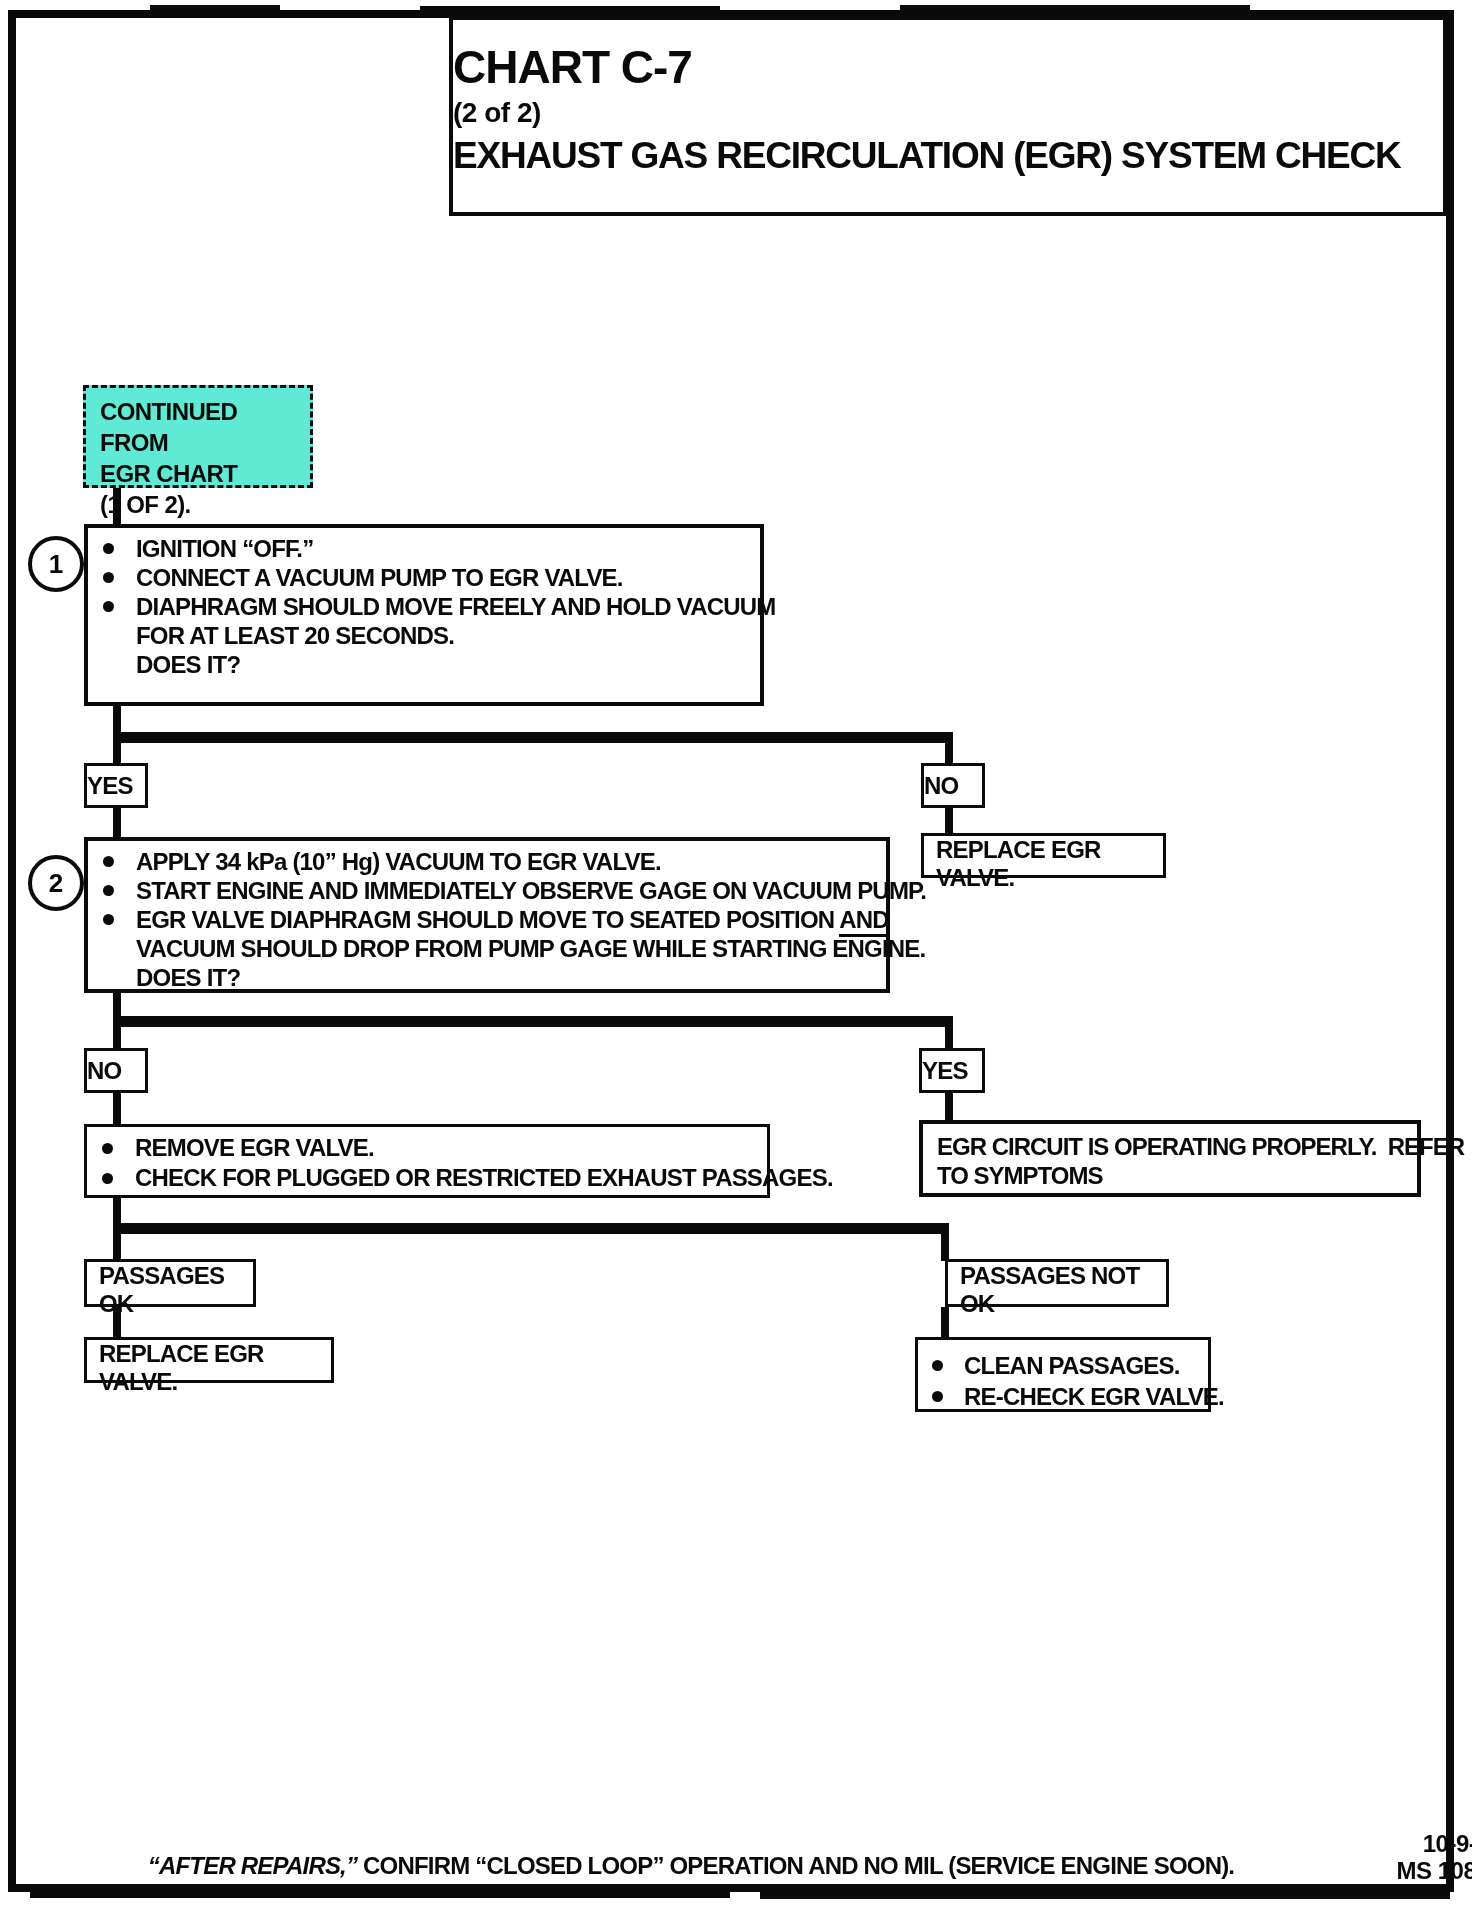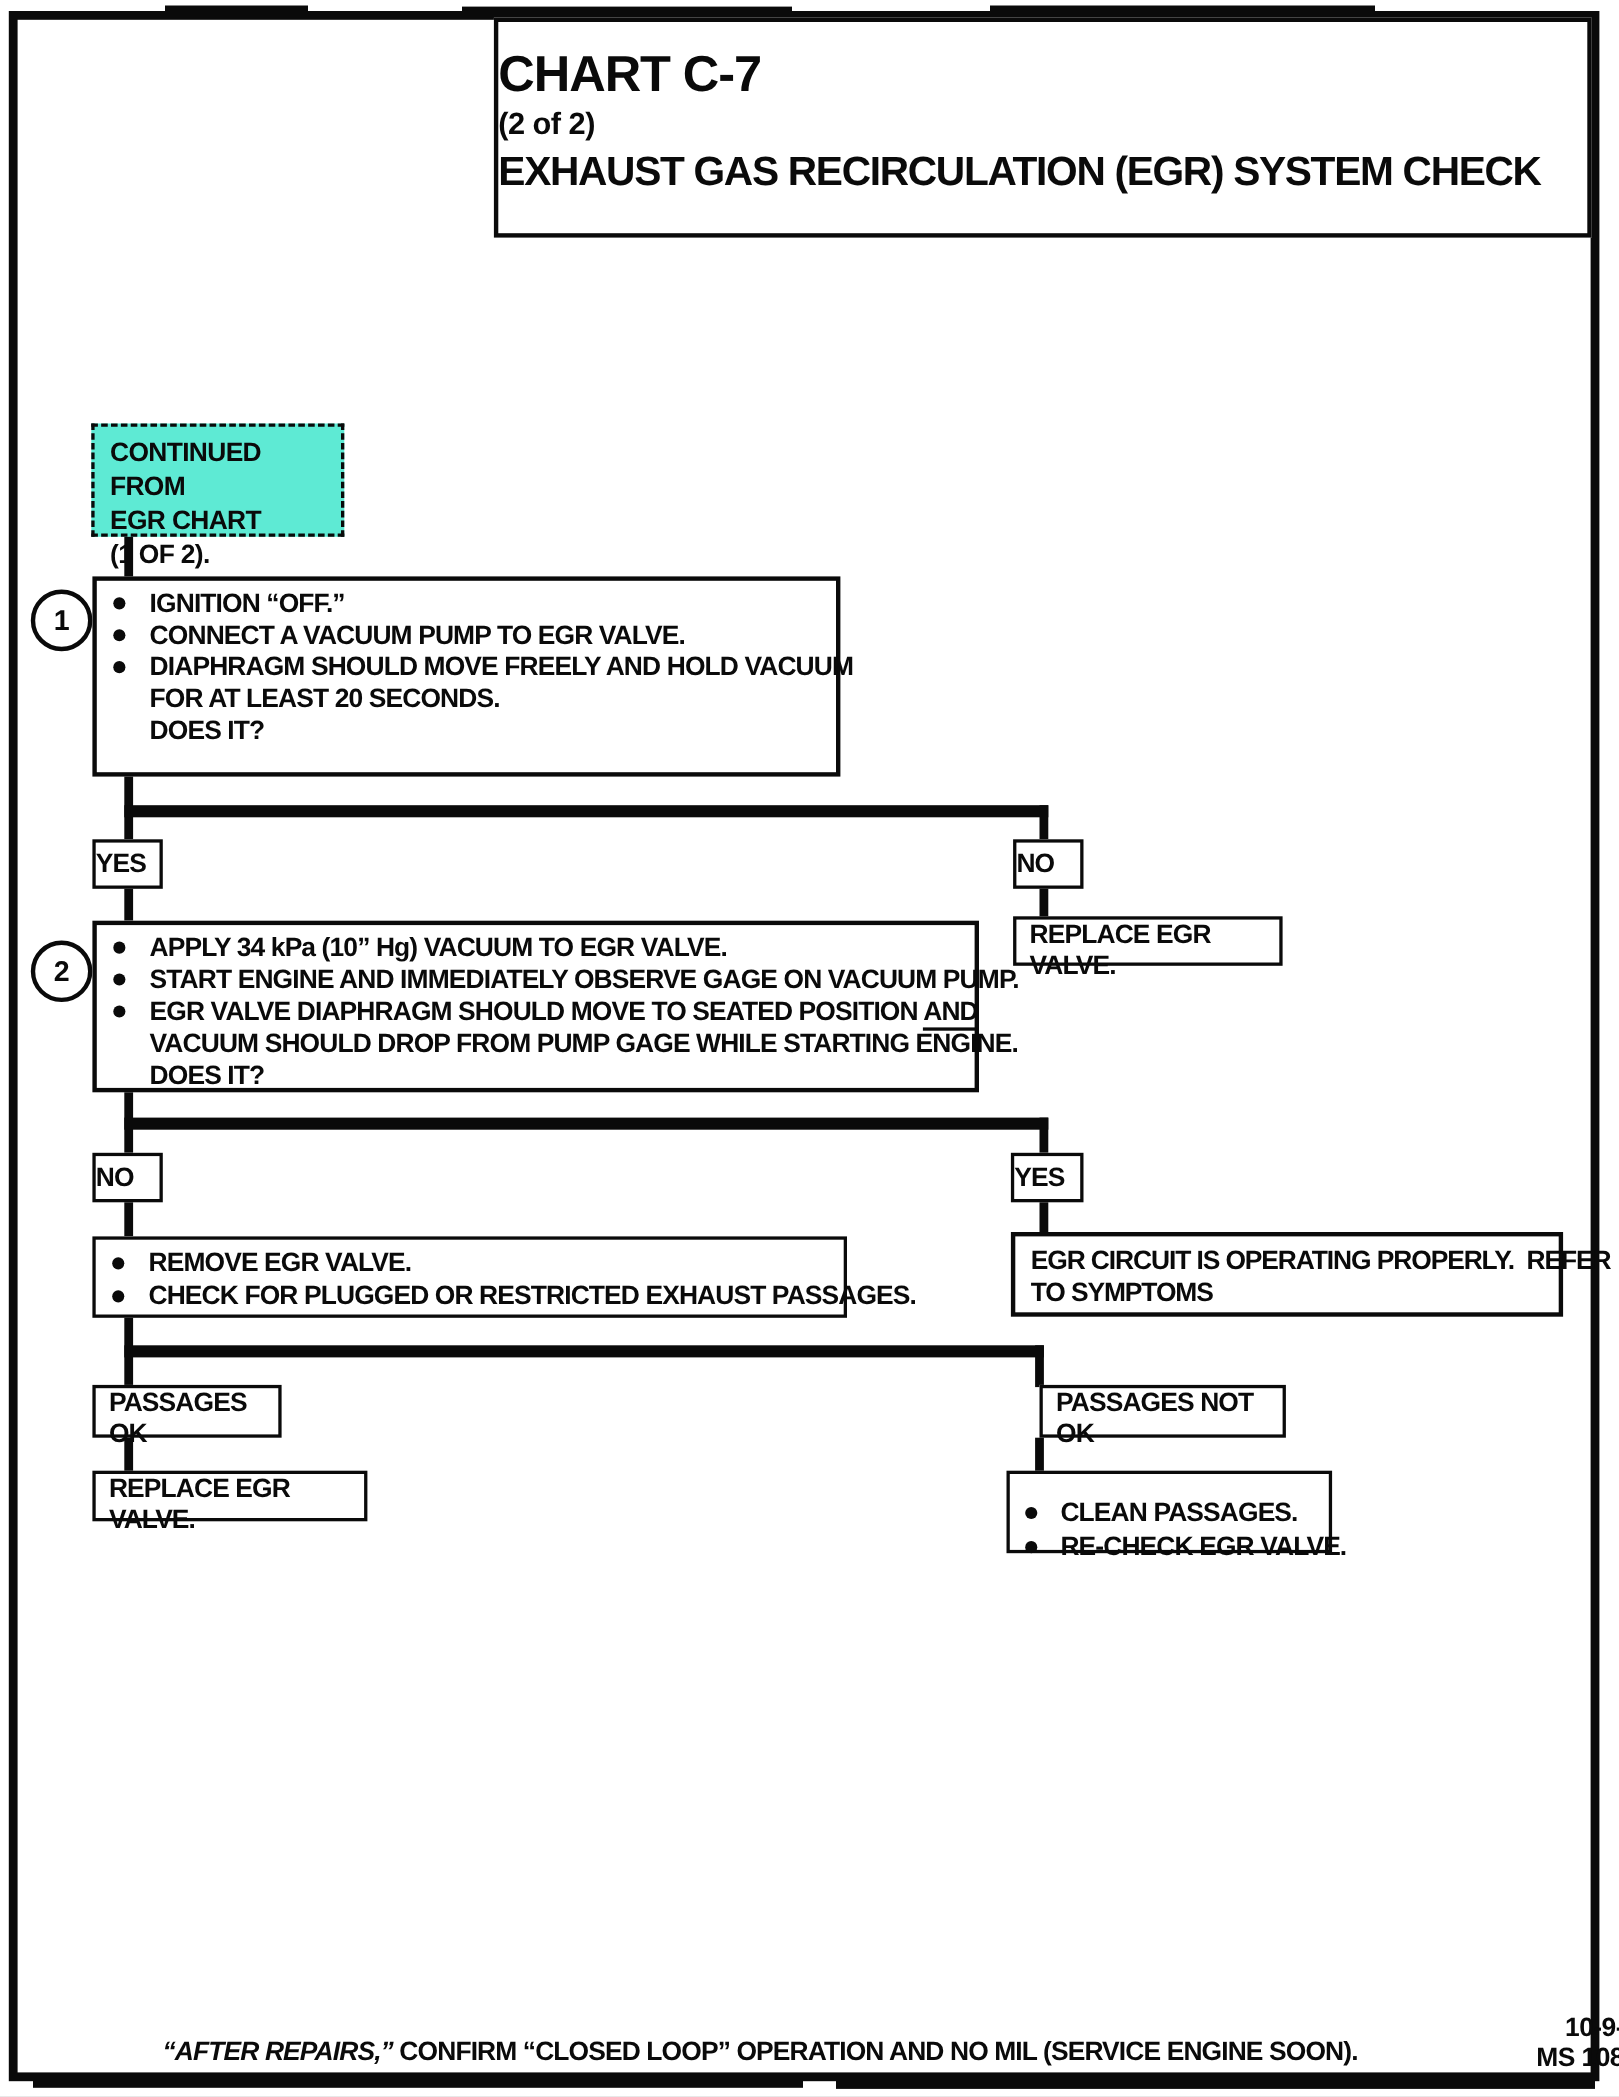--- a/index.html
+++ b/index.html
@@ -139,21 +139,21 @@
     <span>PASSAGES NOT OK</span>
   </div>
 
   <div class="abs v" style="left:113px;top:1307px;height:31px;"></div>
   <div class="abs v" style="left:941px;top:1307px;height:31px;"></div>
 
   <div class="abs node thin lbl-left" style="left:84px;top:1337px;width:250px;height:46px;">
     <span>REPLACE EGR VALVE.</span>
   </div>
 
-  <div class="abs node thin" style="left:915px;top:1337px;width:296px;height:75px;padding-top:20px;font-size:24px;letter-spacing:-0.8px;">
+  <div class="abs node thin" style="left:915px;top:1337px;width:296px;height:75px;padding-top:10px;font-size:24px;letter-spacing:-0.8px;">
     <div class="line" style="line-height:31px;padding-left:46px;"><span class="dot" style="left:14px;top:10px;"></span><span>CLEAN PASSAGES.</span></div>
     <div class="line" style="line-height:31px;padding-left:46px;"><span class="dot" style="left:14px;top:10px;"></span><span>RE-CHECK EGR VALVE.</span></div>
   </div>
 
   <div class="abs footer">
     <span class="it">“AFTER REPAIRS,”</span><span> CONFIRM “CLOSED LOOP” OPERATION AND NO MIL (SERVICE ENGINE SOON).</span>
   </div>
 
   <div class="abs docid">
     <div>10-9-90</div>

